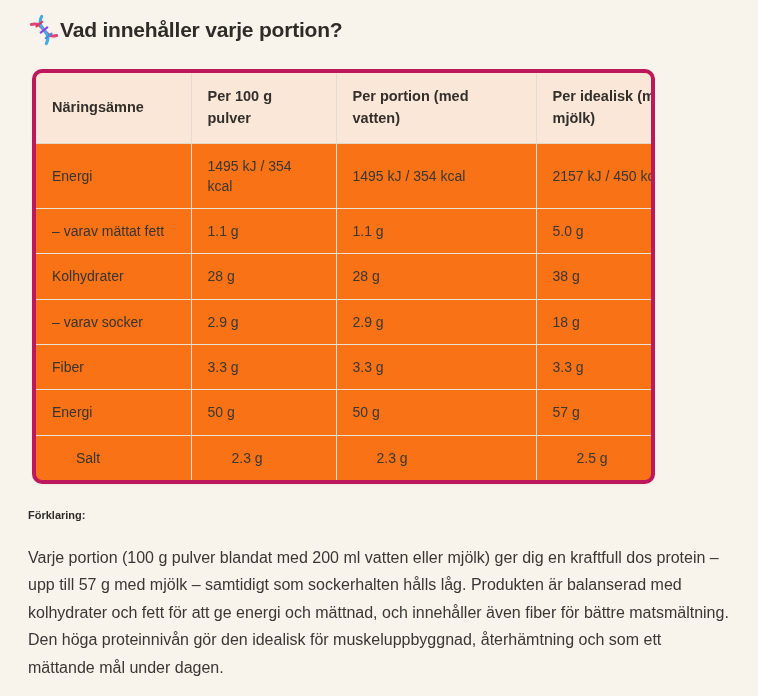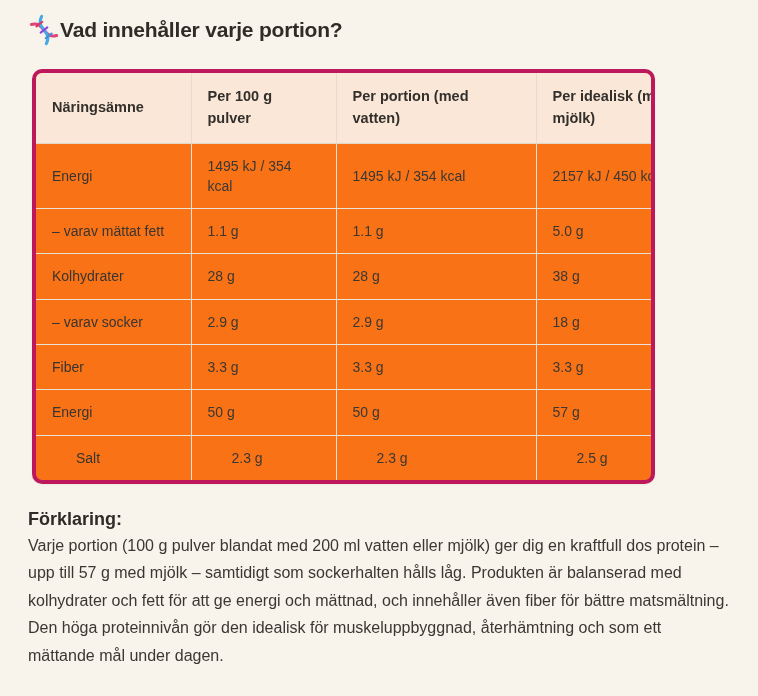--- a/index.html
+++ b/index.html
@@ -80,24 +80,24 @@
     padding: 12px 16px;
     line-height: 1.45;
     color: #3b3733;
   }
   td.lbl { color: #38342f; margin-top: 28px; }
   .explanation {
     margin: 25px 0 0 0;
     width: 702px;
   }
   .explanation h3 {
-    font-size: 18px;
+    font-size: 11px;
     font-weight: 700;
     color: #2f2b27;
-    margin-bottom: 2px;
+    margin-bottom: 23px;
   }
   .explanation p {
     font-size: 16px;
     line-height: 27.5px;
     color: #3b3733;
   }
 </style>
 </head>
 <body>
 

